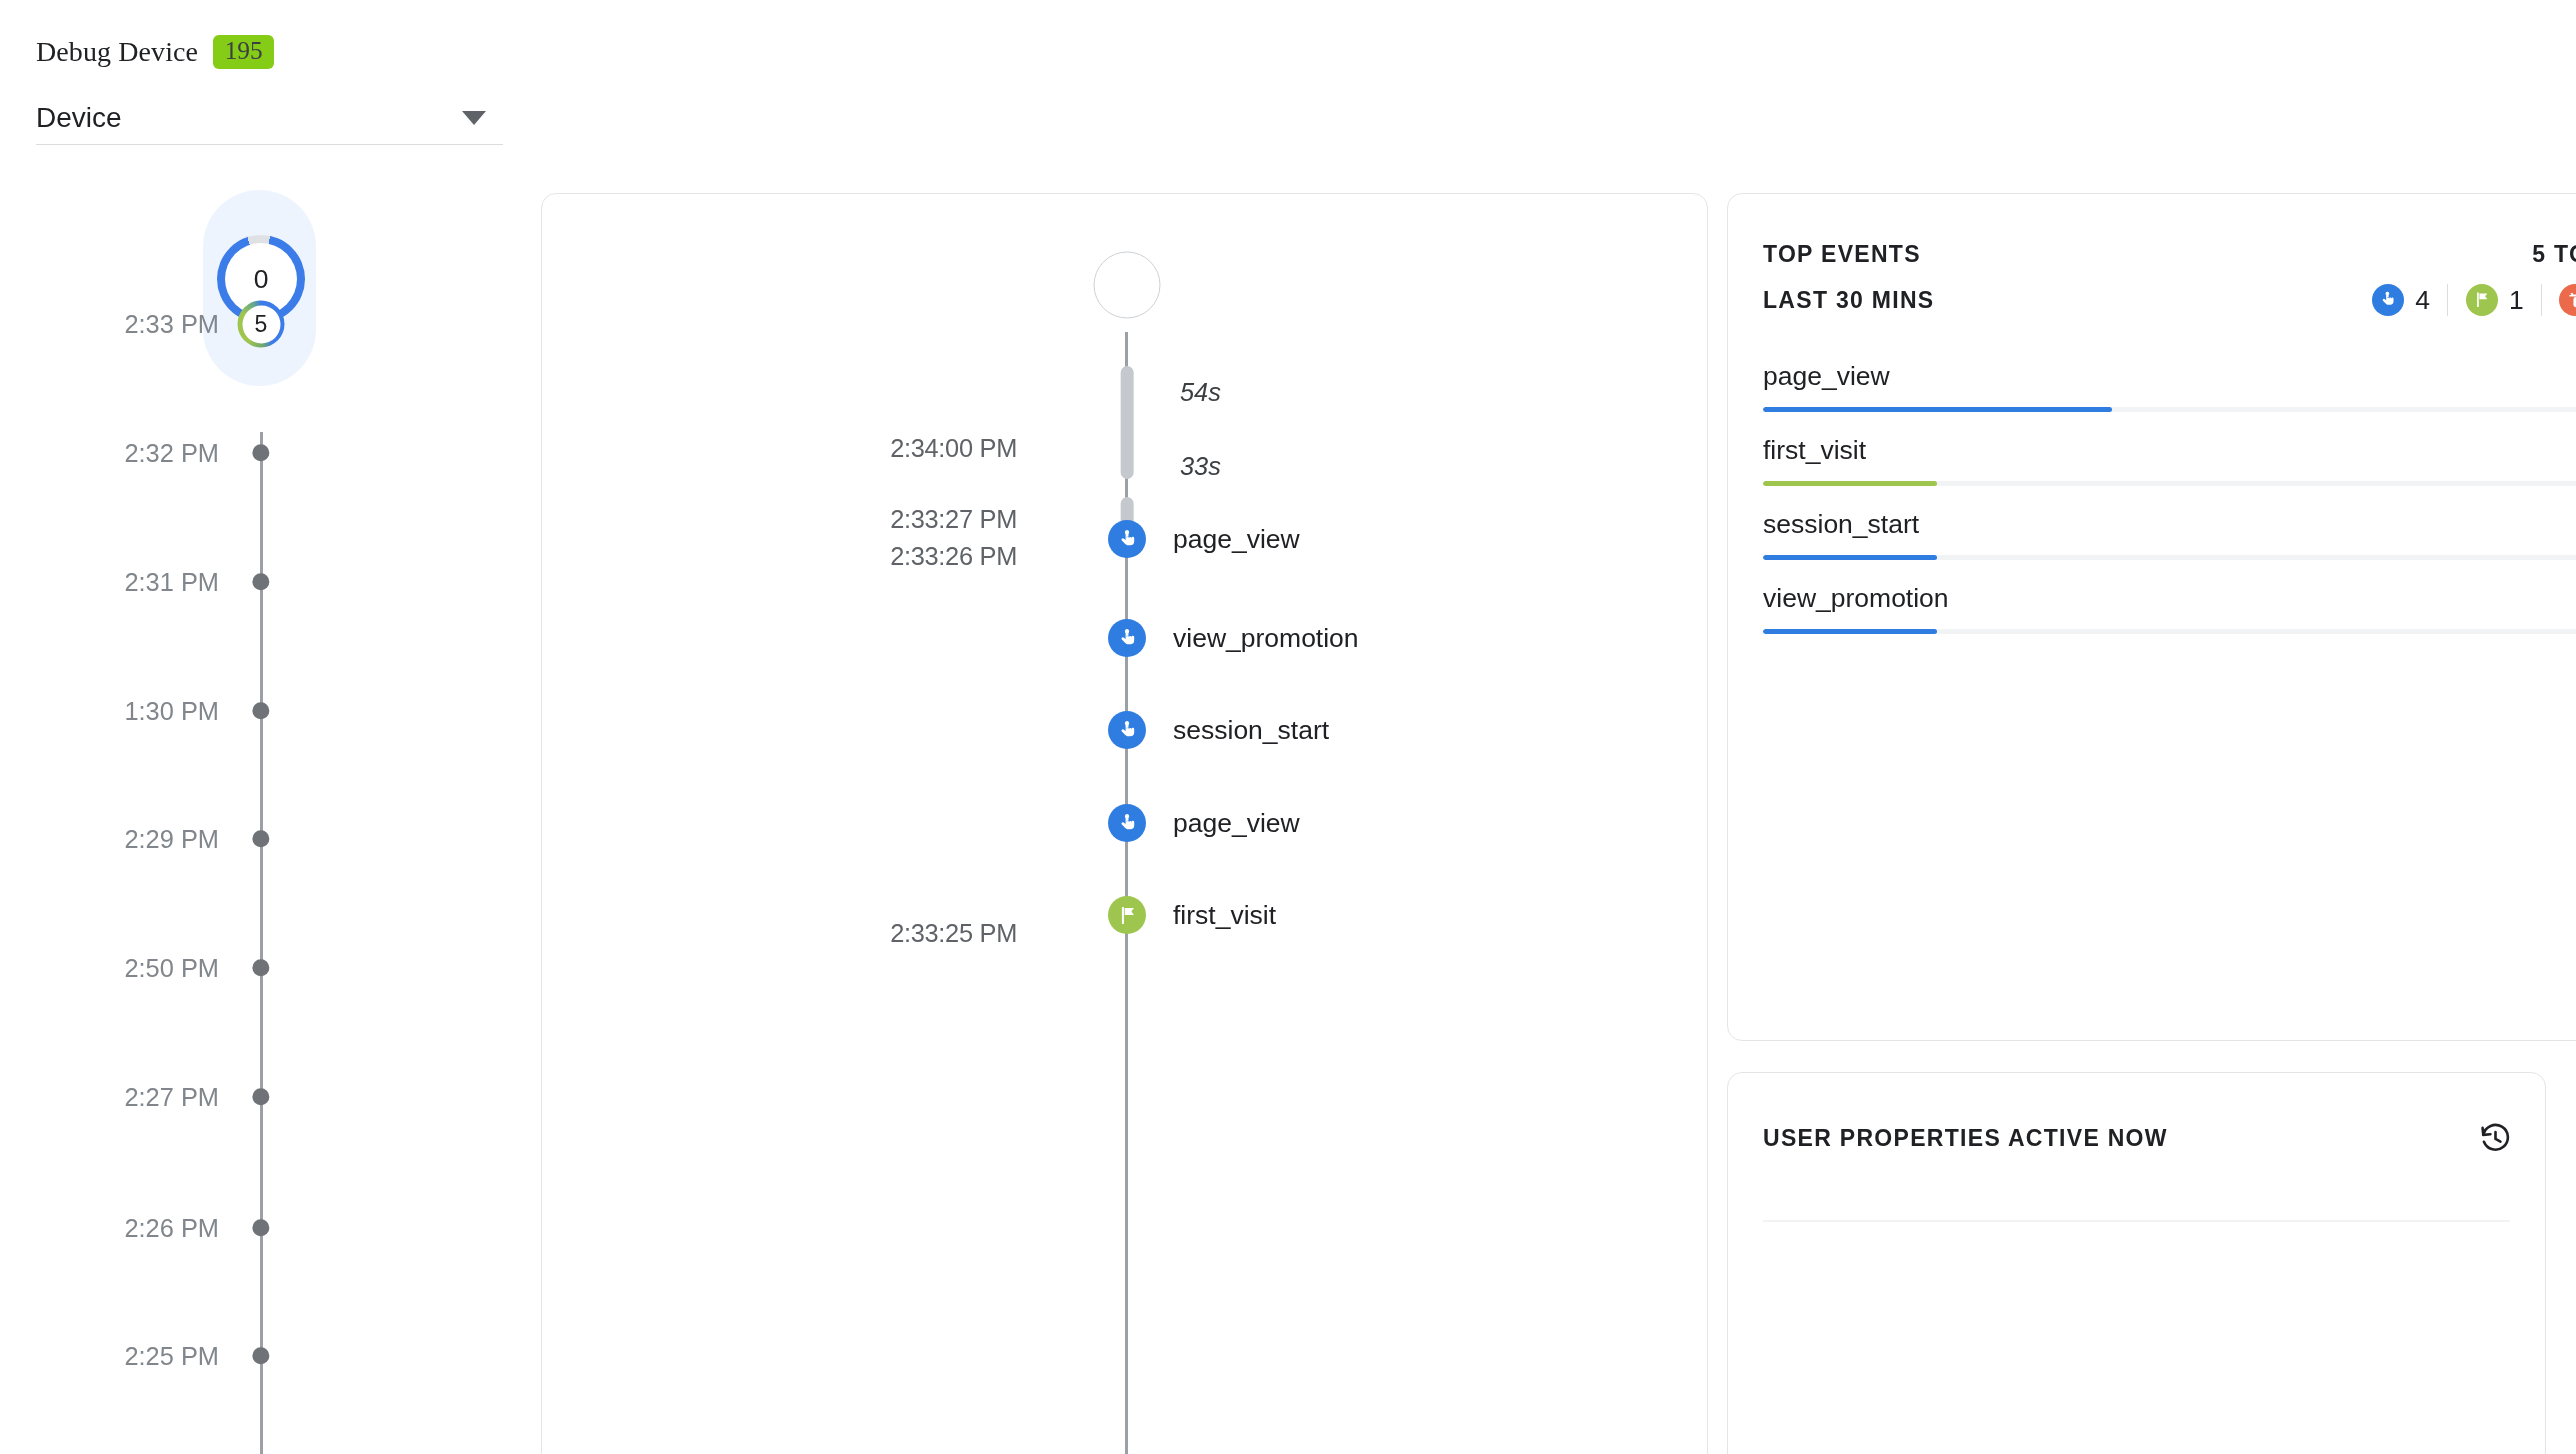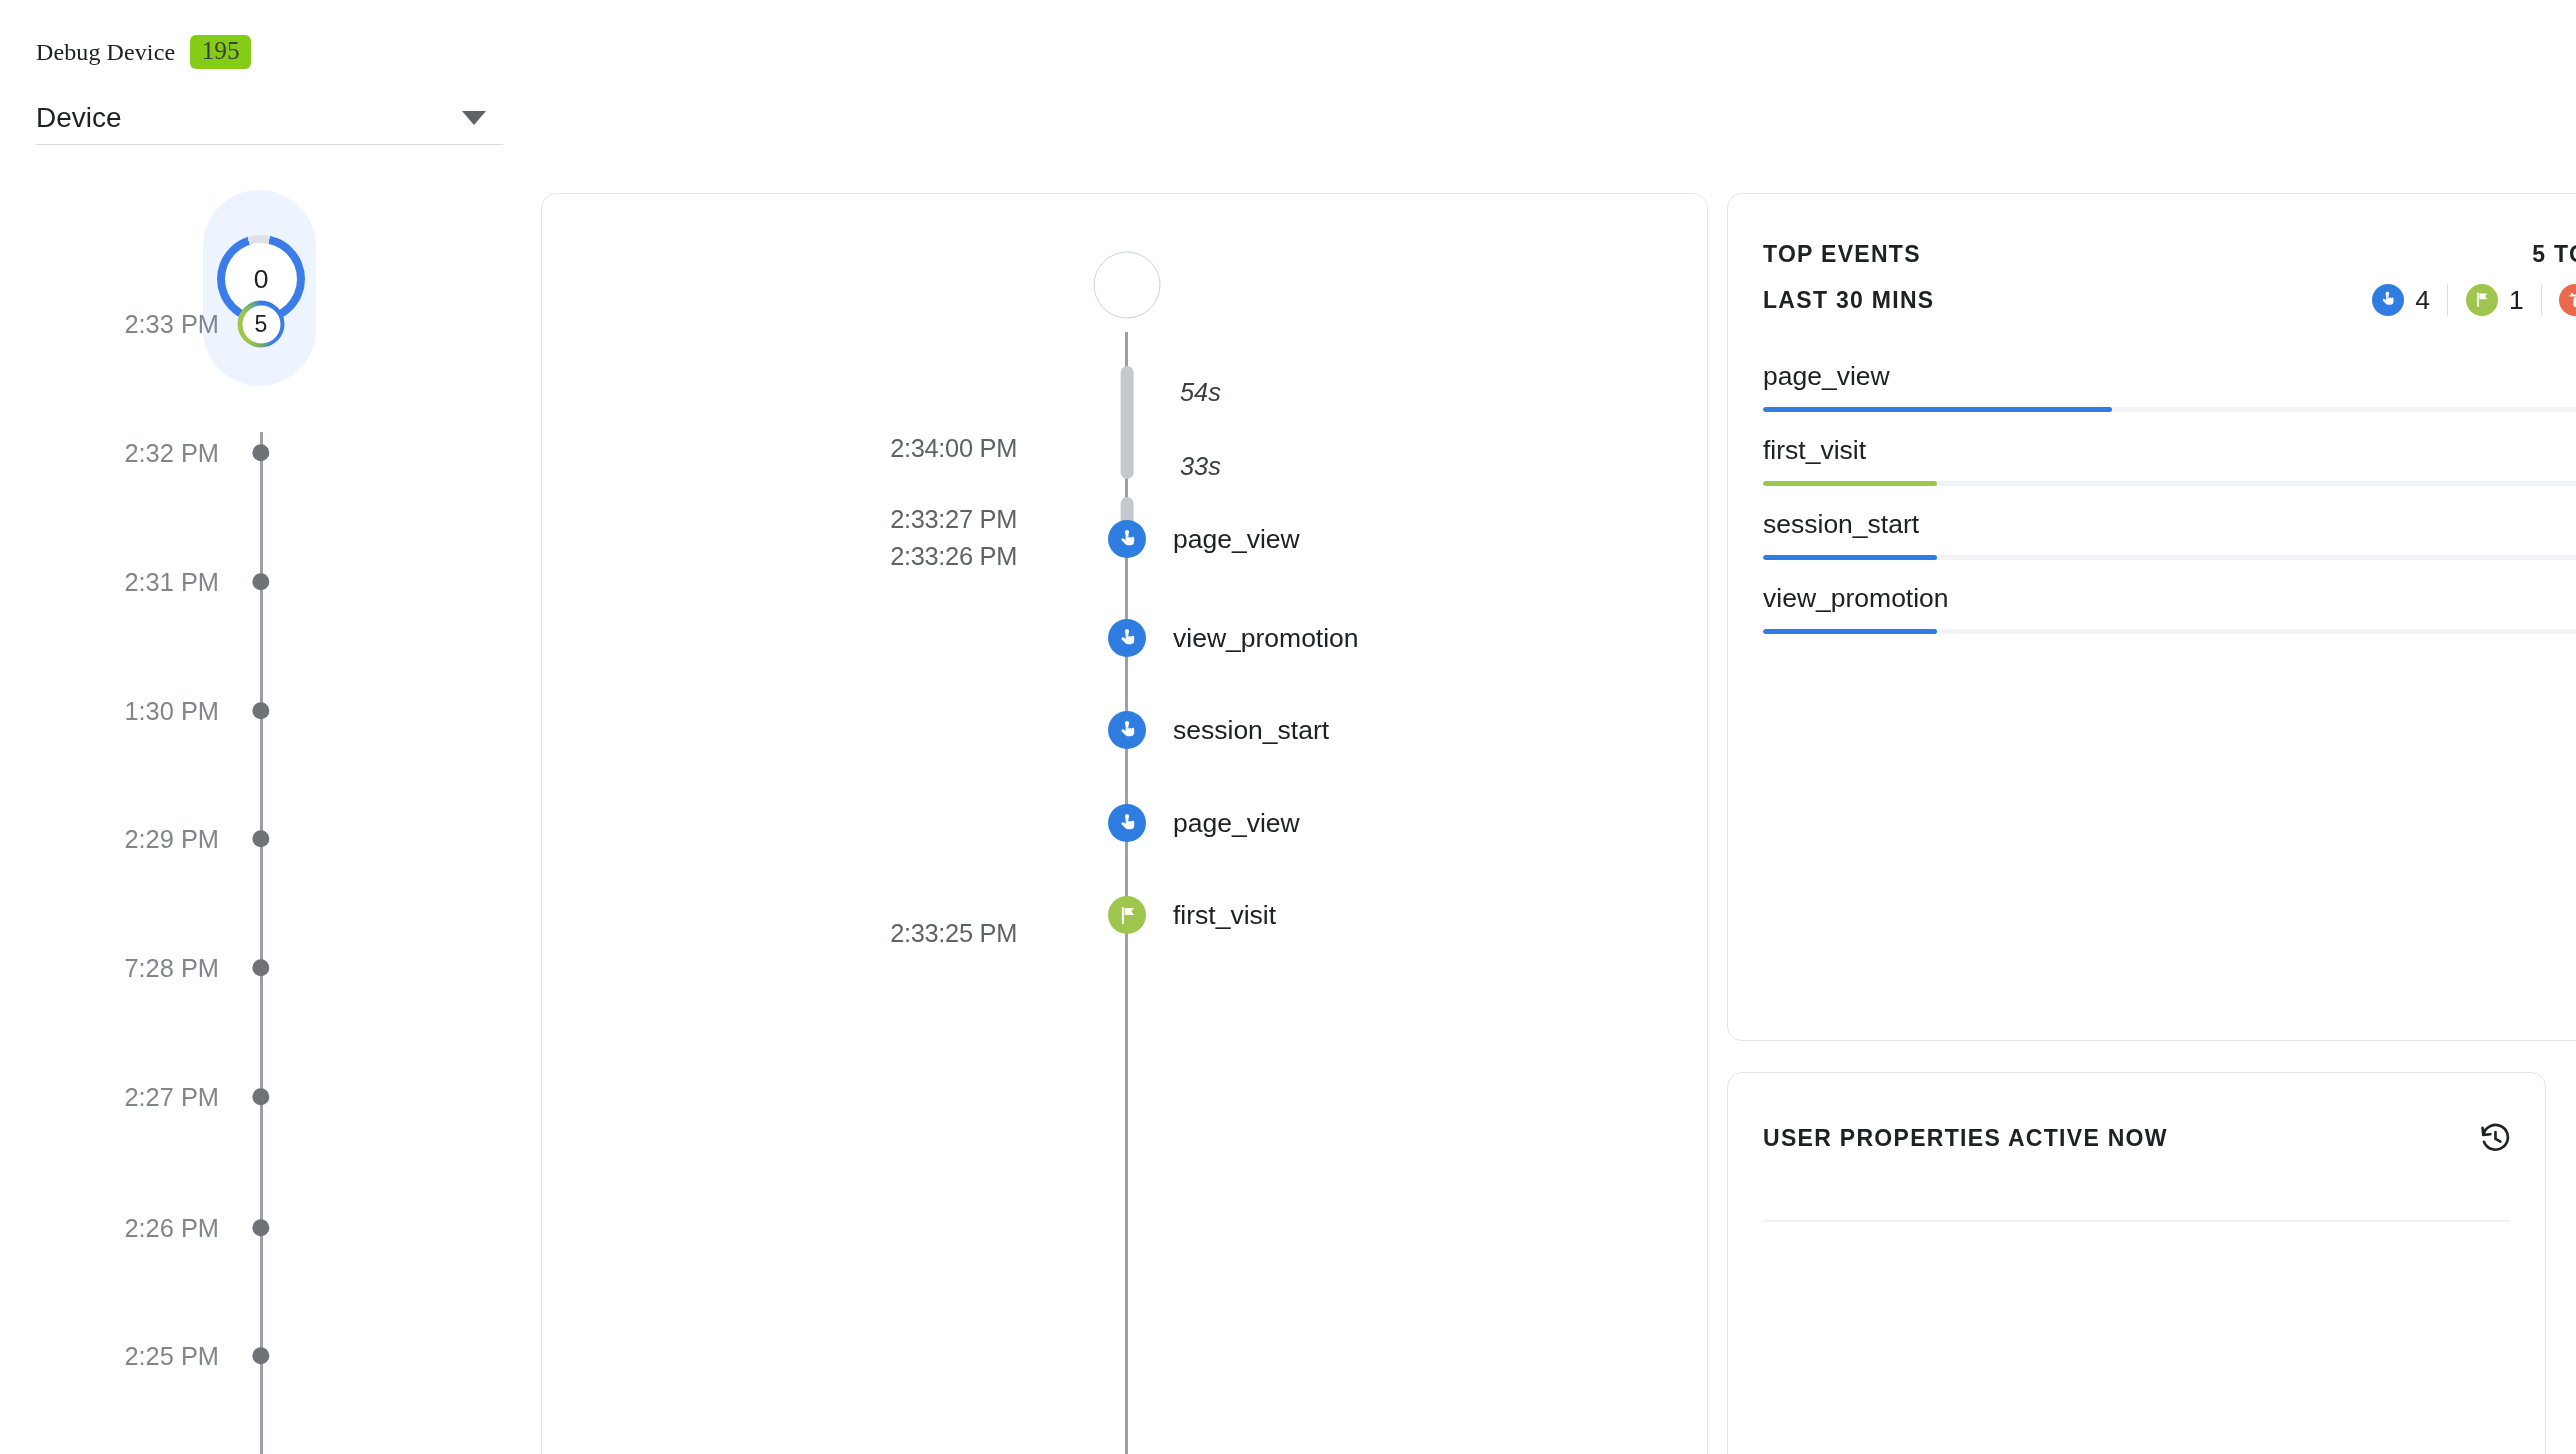--- a/index.html
+++ b/index.html
@@ -25,21 +25,21 @@
     width: 467px;
   }
   .device-head-row {
     display: flex;
     align-items: center;
     gap: 15px;
     height: 40px;
   }
   #device-header-label {
     font-family: "Liberation Serif", serif;
-    font-size: 24px;
+    font-size: 28px;
     color: #202124;
     letter-spacing: 0.1px;
   }
   #device-count-badge {
     background: #84cc16;
     border-radius: 5.8px;
     padding: 3.5px 11.5px 5.2px 11.5px;
     font-family: "Liberation Serif", serif;
     font-size: 25.4px;
     color: #3c4043;
@@ -417,21 +417,21 @@
   </div>
   <div class="tl-row" style="top:521px;">
     <span class="tl-time">1:30 PM</span>
     <span class="tl-dot"></span>
   </div>
   <div class="tl-row" style="top:649px;">
     <span class="tl-time">2:29 PM</span>
     <span class="tl-dot"></span>
   </div>
   <div class="tl-row" style="top:778px;">
-    <span class="tl-time">7:28 PM</span>
+    <span class="tl-time">2:50 PM</span>
     <span class="tl-dot"></span>
   </div>
   <div class="tl-row" style="top:907px;">
     <span class="tl-time">2:27 PM</span>
     <span class="tl-dot"></span>
   </div>
   <div class="tl-row" style="top:1038px;">
     <span class="tl-time">2:26 PM</span>
     <span class="tl-dot"></span>
   </div>

